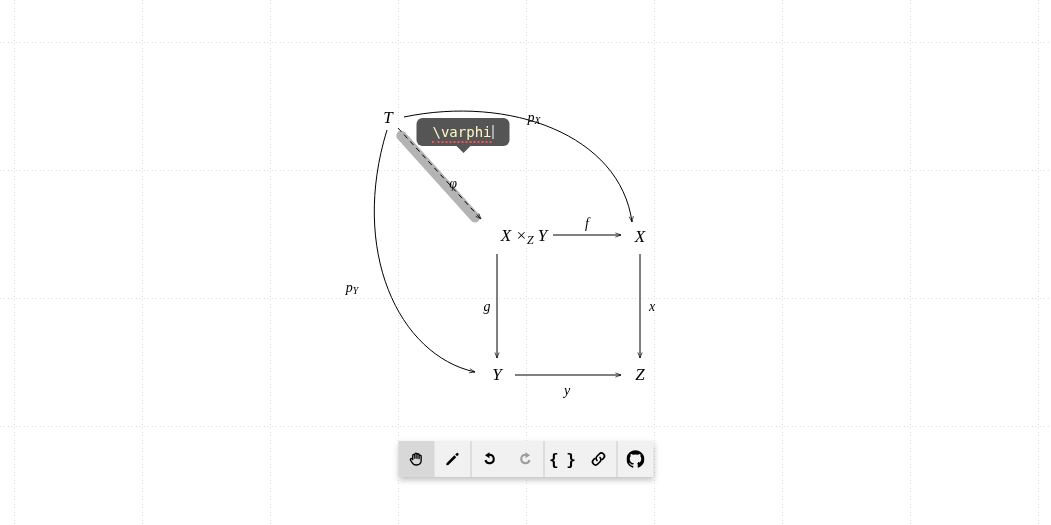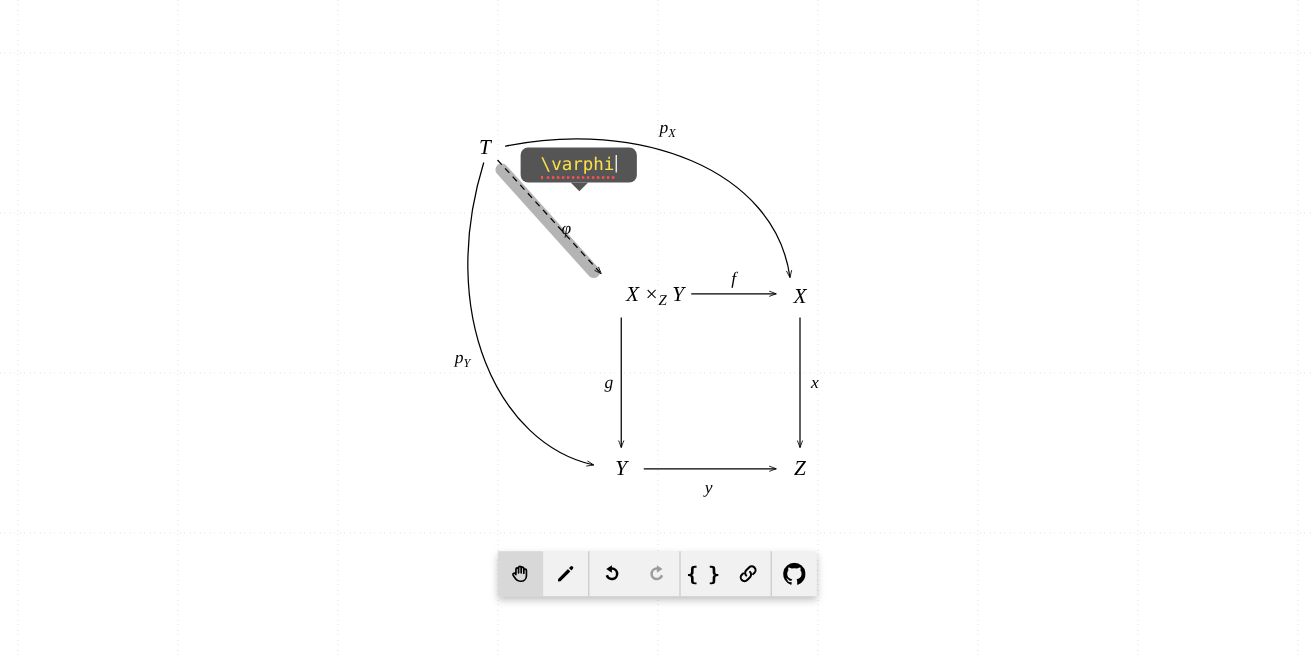--- a/index.html
+++ b/index.html
@@ -96,21 +96,21 @@
     background: #d8d8d8;
   }
   .toolbar button.disabled svg,
   .toolbar button.disabled span {
     opacity: .35;
   }
   .toolbar svg { width: 18px; height: 18px; }
   .tooltip {
     position: absolute;
     background: var(--tooltip-bg);
-    color: #fde047;
+    color: #fef9c3;
     font-family: ui-monospace, Menlo, Consolas, monospace;
     font-size: 14px;
     padding: 6px 16px;
     border-radius: 6px;
     transform: translate(-50%, -100%);
     white-space: nowrap;
     z-index: 30;
   }
   .tooltip::after {
     content: "";
@@ -185,25 +185,25 @@
   </div>
 
   <div class="node" style="left:640px; top:237px;">X</div>
 
   <div class="node" style="left:497px; top:375px;">Y</div>
 
   <div class="node" style="left:640px; top:375px;">Z</div>
 
   <div class="edge-label" style="left:453px; top:184px;">φ</div>
 
-  <div class="edge-label" style="left:534px; top:104px;">
+  <div class="edge-label" style="left:534px; top:118px;">
     <span>p</span><span class="sub">X</span>
   </div>
 
-  <div class="edge-label" style="left:370px; top:288px;">
+  <div class="edge-label" style="left:352px; top:288px;">
     <span>p</span><span class="sub">Y</span>
   </div>
 
   <div class="edge-label" style="left:587px; top:224px;">f</div>
 
   <div class="edge-label" style="left:487px; top:307px;">g</div>
 
   <div class="edge-label" style="left:652px; top:307px;">x</div>
 
   <div class="edge-label" style="left:567px; top:391px;">y</div>

